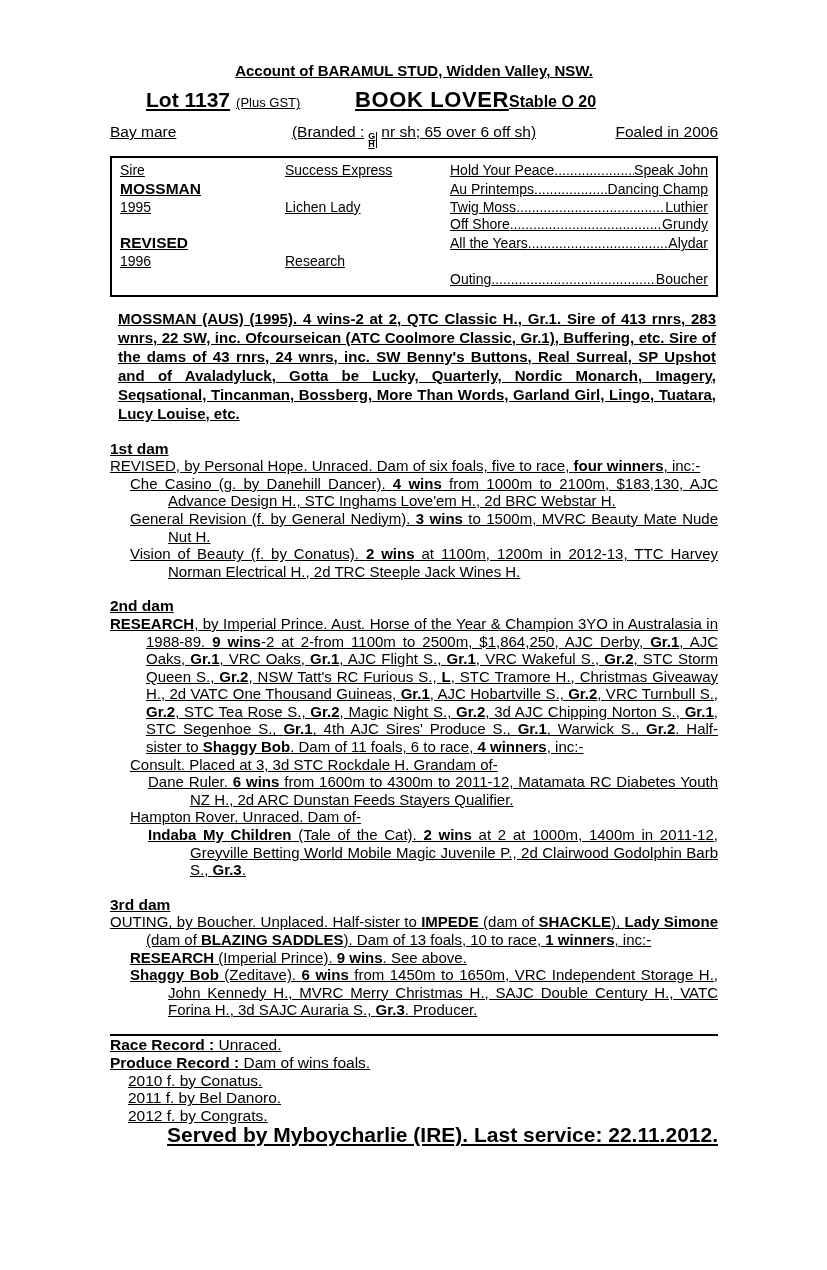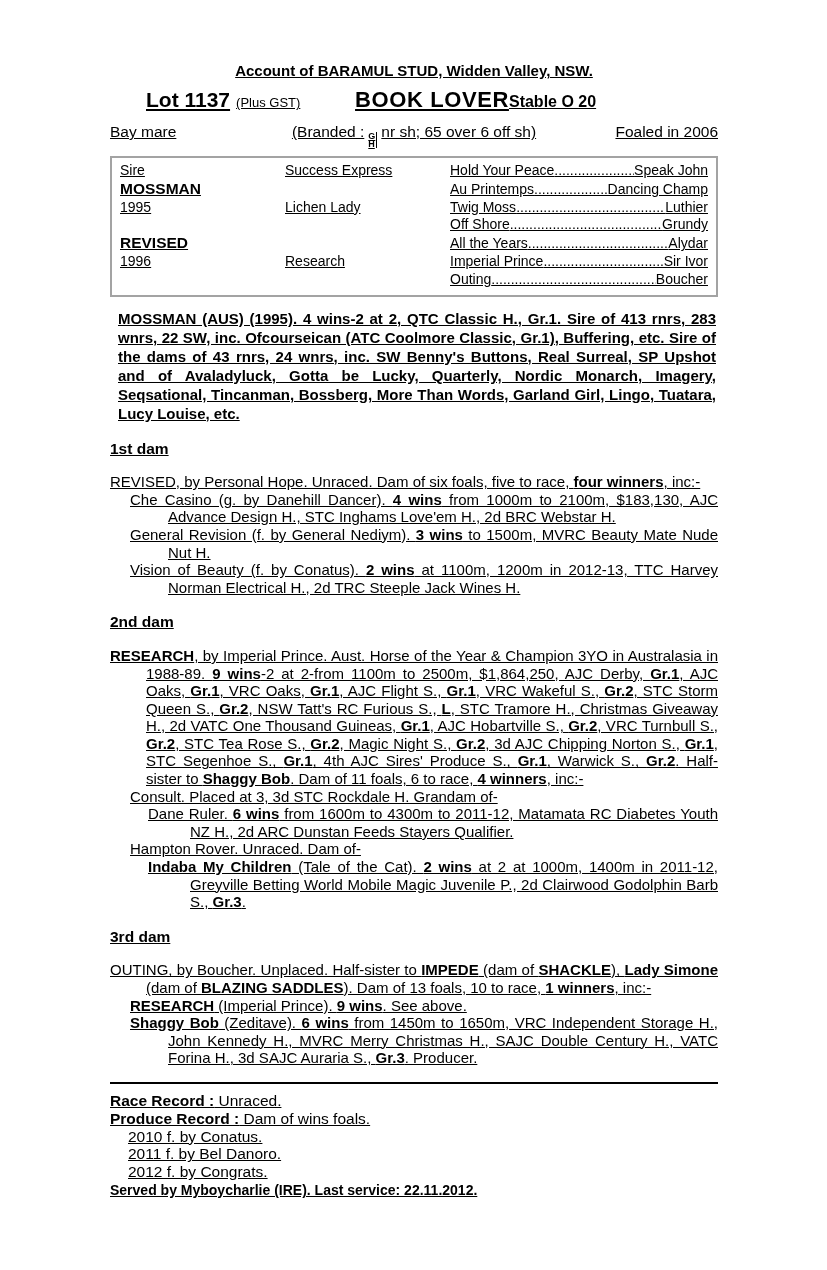--- a/index.html
+++ b/index.html
@@ -22,46 +22,46 @@
   .info-row{display:flex;align-items:baseline;margin-top:10px;font-size:15.5px;}
   .info-left{flex:1;}
   .info-right{flex:1;text-align:right;}
   .brand-wrap{display:inline-flex;align-items:baseline;gap:4px;justify-content:center;}
   .brand{display:inline-flex;flex-direction:column;align-items:flex-start;
          font-weight:bold;font-size:9px;line-height:8px;
          border-right:1px solid #000;padding-right:1px;vertical-align:-3px;
          transform:translateY(2px);}
 
   
-  .ped{border:2px solid #a3a3a3;margin-top:10px;padding:4px 8px 6px;font-size:14px;}
+  .ped{border:2px solid #000000;margin-top:10px;padding:4px 8px 6px;font-size:14px;}
   .ped-row{display:grid;grid-template-columns:165px 165px 1fr;line-height:17.8px;align-items:baseline;}
   .ped .b1{font-weight:bold;font-size:15.5px;}
   .leader{display:flex;align-items:baseline;min-width:0;}
   .gp-name{white-space:nowrap;}
   .gs-name{white-space:nowrap;}
   .dots{flex:1;overflow:hidden;white-space:nowrap;min-width:8px;}
   .dots::before{content:"......................................................................................";}
 
   
   .sire-para{margin:12px 2px 15px 8px;font-weight:bold;font-size:15px;line-height:19px;text-align:justify;}
 
   
   .sect{margin-top:17px;}
   .sect-head{font-weight:bold;font-size:15.5px;line-height:17.6px;}
   .tp{font-size:15px;line-height:17.6px;text-align:justify;margin:0;}
-  .hang{padding-left:36px;text-indent:-36px;margin-top:16px;}
+  .hang{padding-left:36px;text-indent:-36px;}
   .prog1{padding-left:58px;text-indent:-38px;}
   .prog2{padding-left:80px;text-indent:-42px;}
 
   
   .rule{border-top:2px solid #000;margin-top:15px;}
-  .records{margin-top:8px;font-size:15.5px;line-height:17.8px;}
+  .records{font-size:15.5px;line-height:17.8px;}
   .lbl{font-weight:bold;}
   .foal{padding-left:18px;}
-  .served{font-weight:bold;text-align:left;margin-top:1px;font-size:14px;}
+  .served{font-weight:bold;text-align:right;margin-top:1px;font-size:21px;}
 </style>
 </head>
 <body>
 
 <div class="page">
 
   <div class="account">Account of BARAMUL STUD, Widden Valley, NSW.</div>
 
   <div class="lot-row">
     <div class="lot-left">
@@ -127,25 +127,20 @@
       <span></span>
       <span class="leader">
           <span class="gp-name">All the Years</span>
           <span class="dots"></span>
           <span class="gs-name">Alydar</span>
         </span>
     </div>
     <div class="ped-row">
       <span>1996</span>
       <span>Research</span>
-      <span class="leader">
-          <span class="gp-name">Imperial Prince</span>
-          <span class="dots"></span>
-          <span class="gs-name">Sir Ivor</span>
-        </span>
     </div>
     <div class="ped-row">
       <span></span>
       <span></span>
       <span class="leader">
           <span class="gp-name">Outing</span>
           <span class="dots"></span>
           <span class="gs-name">Boucher</span>
         </span>
     </div>

